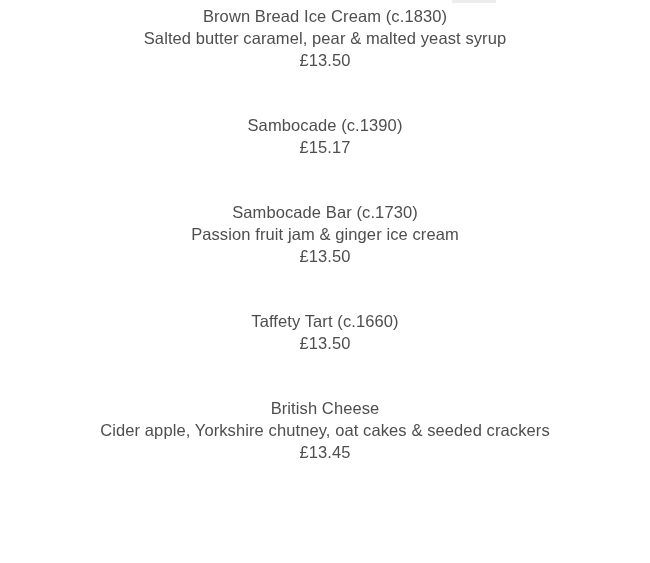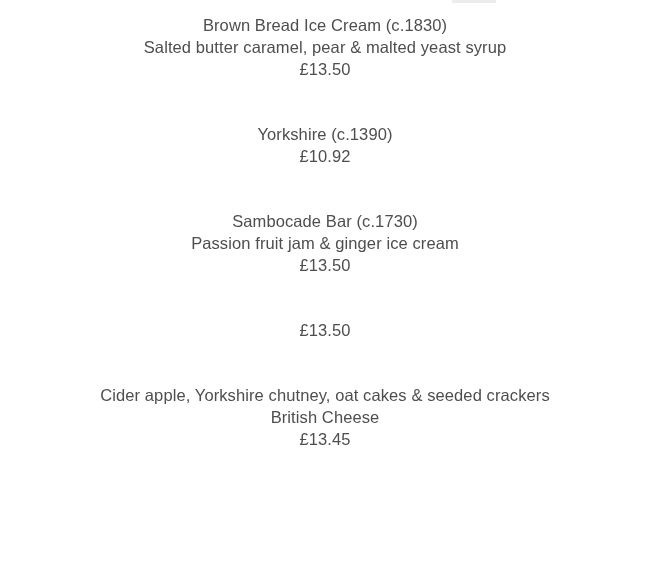--- a/index.html
+++ b/index.html
@@ -9,21 +9,21 @@
   }
   body {
     width: 650px;
     height: 563px;
     overflow: hidden;
     font-family: "Liberation Sans", sans-serif;
     color: #4e4e4e;
     position: relative;
   }
   .menu {
-    padding-top: 14px;
+    padding-top: 5px;
     text-align: center;
   }
   .menu-item {
     margin: 0 0 43px 0;
   }
   .menu-item .line {
     margin: 0 auto;
     max-width: 548px;
     font-size: 16.5px;
     line-height: 22px;
@@ -46,33 +46,34 @@
 
 <div class="menu">
 
   <div class="menu-item">
     <div class="line">Brown Bread Ice Cream (c.1830)</div>
     <div class="line">Salted butter caramel, pear &amp; malted yeast syrup</div>
     <div class="line">£13.50</div>
   </div>
 
   <div class="menu-item">
-    <div class="line">Yorkshire (c.1390)</div>
-    <div class="line">£10.92</div>
+    <div class="line">Sambocade (c.1390)</div>
+    <div class="line">£15.17</div>
   </div>
 
   <div class="menu-item">
     <div class="line">Sambocade Bar (c.1730)</div>
     <div class="line">Passion fruit jam &amp; ginger ice cream</div>
     <div class="line">£13.50</div>
   </div>
 
   <div class="menu-item">
+    <div class="line">Taffety Tart (c.1660)</div>
     <div class="line">£13.50</div>
   </div>
 
   <div class="menu-item">
+    <div class="line">British Cheese</div>
     <div class="line">Cider apple, Yorkshire chutney, oat cakes &amp; seeded crackers</div>
-    <div class="line">British Cheese</div>
     <div class="line">£13.45</div>
   </div>
 
 </div>
 
 </body></html>

